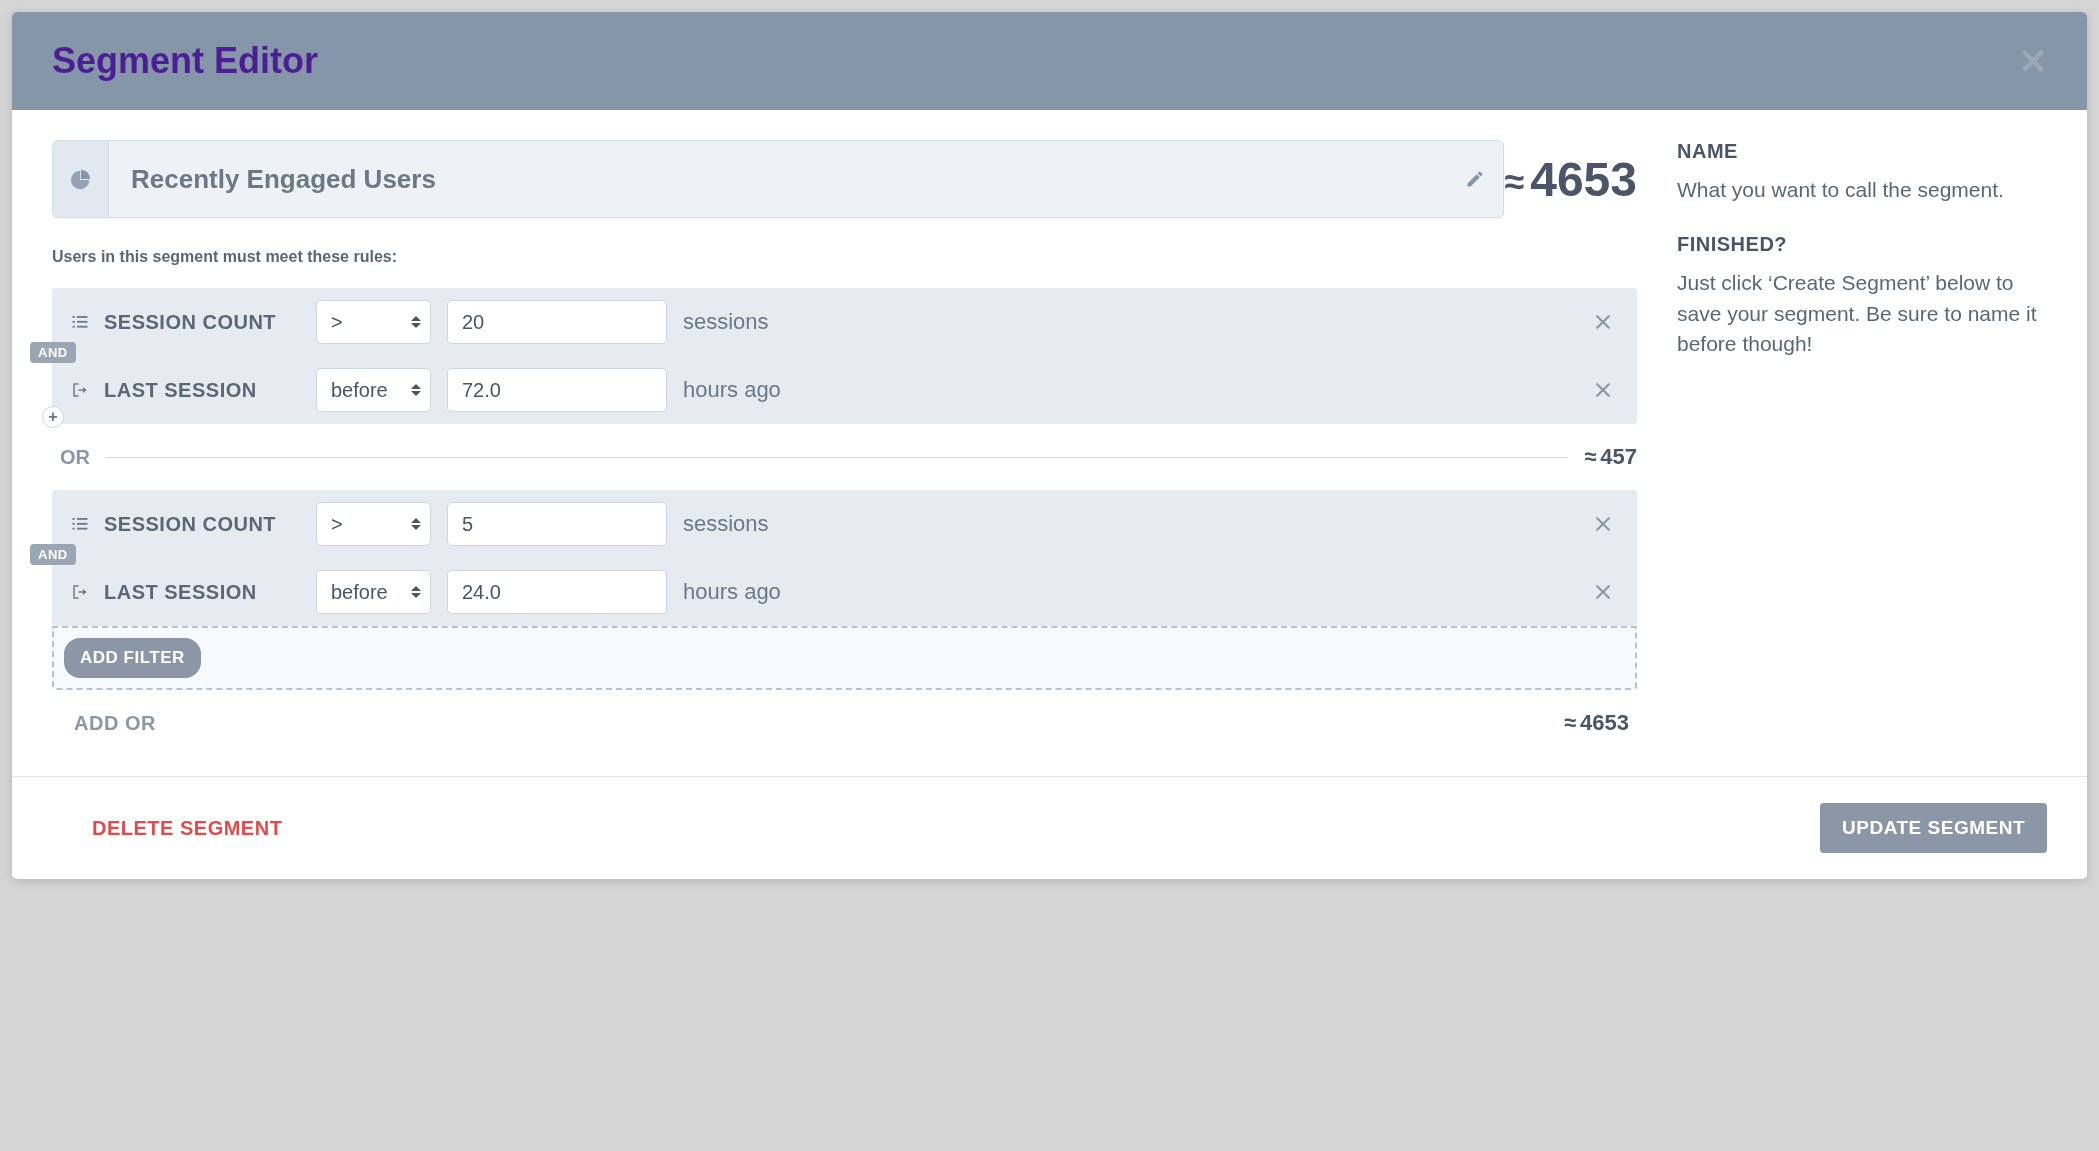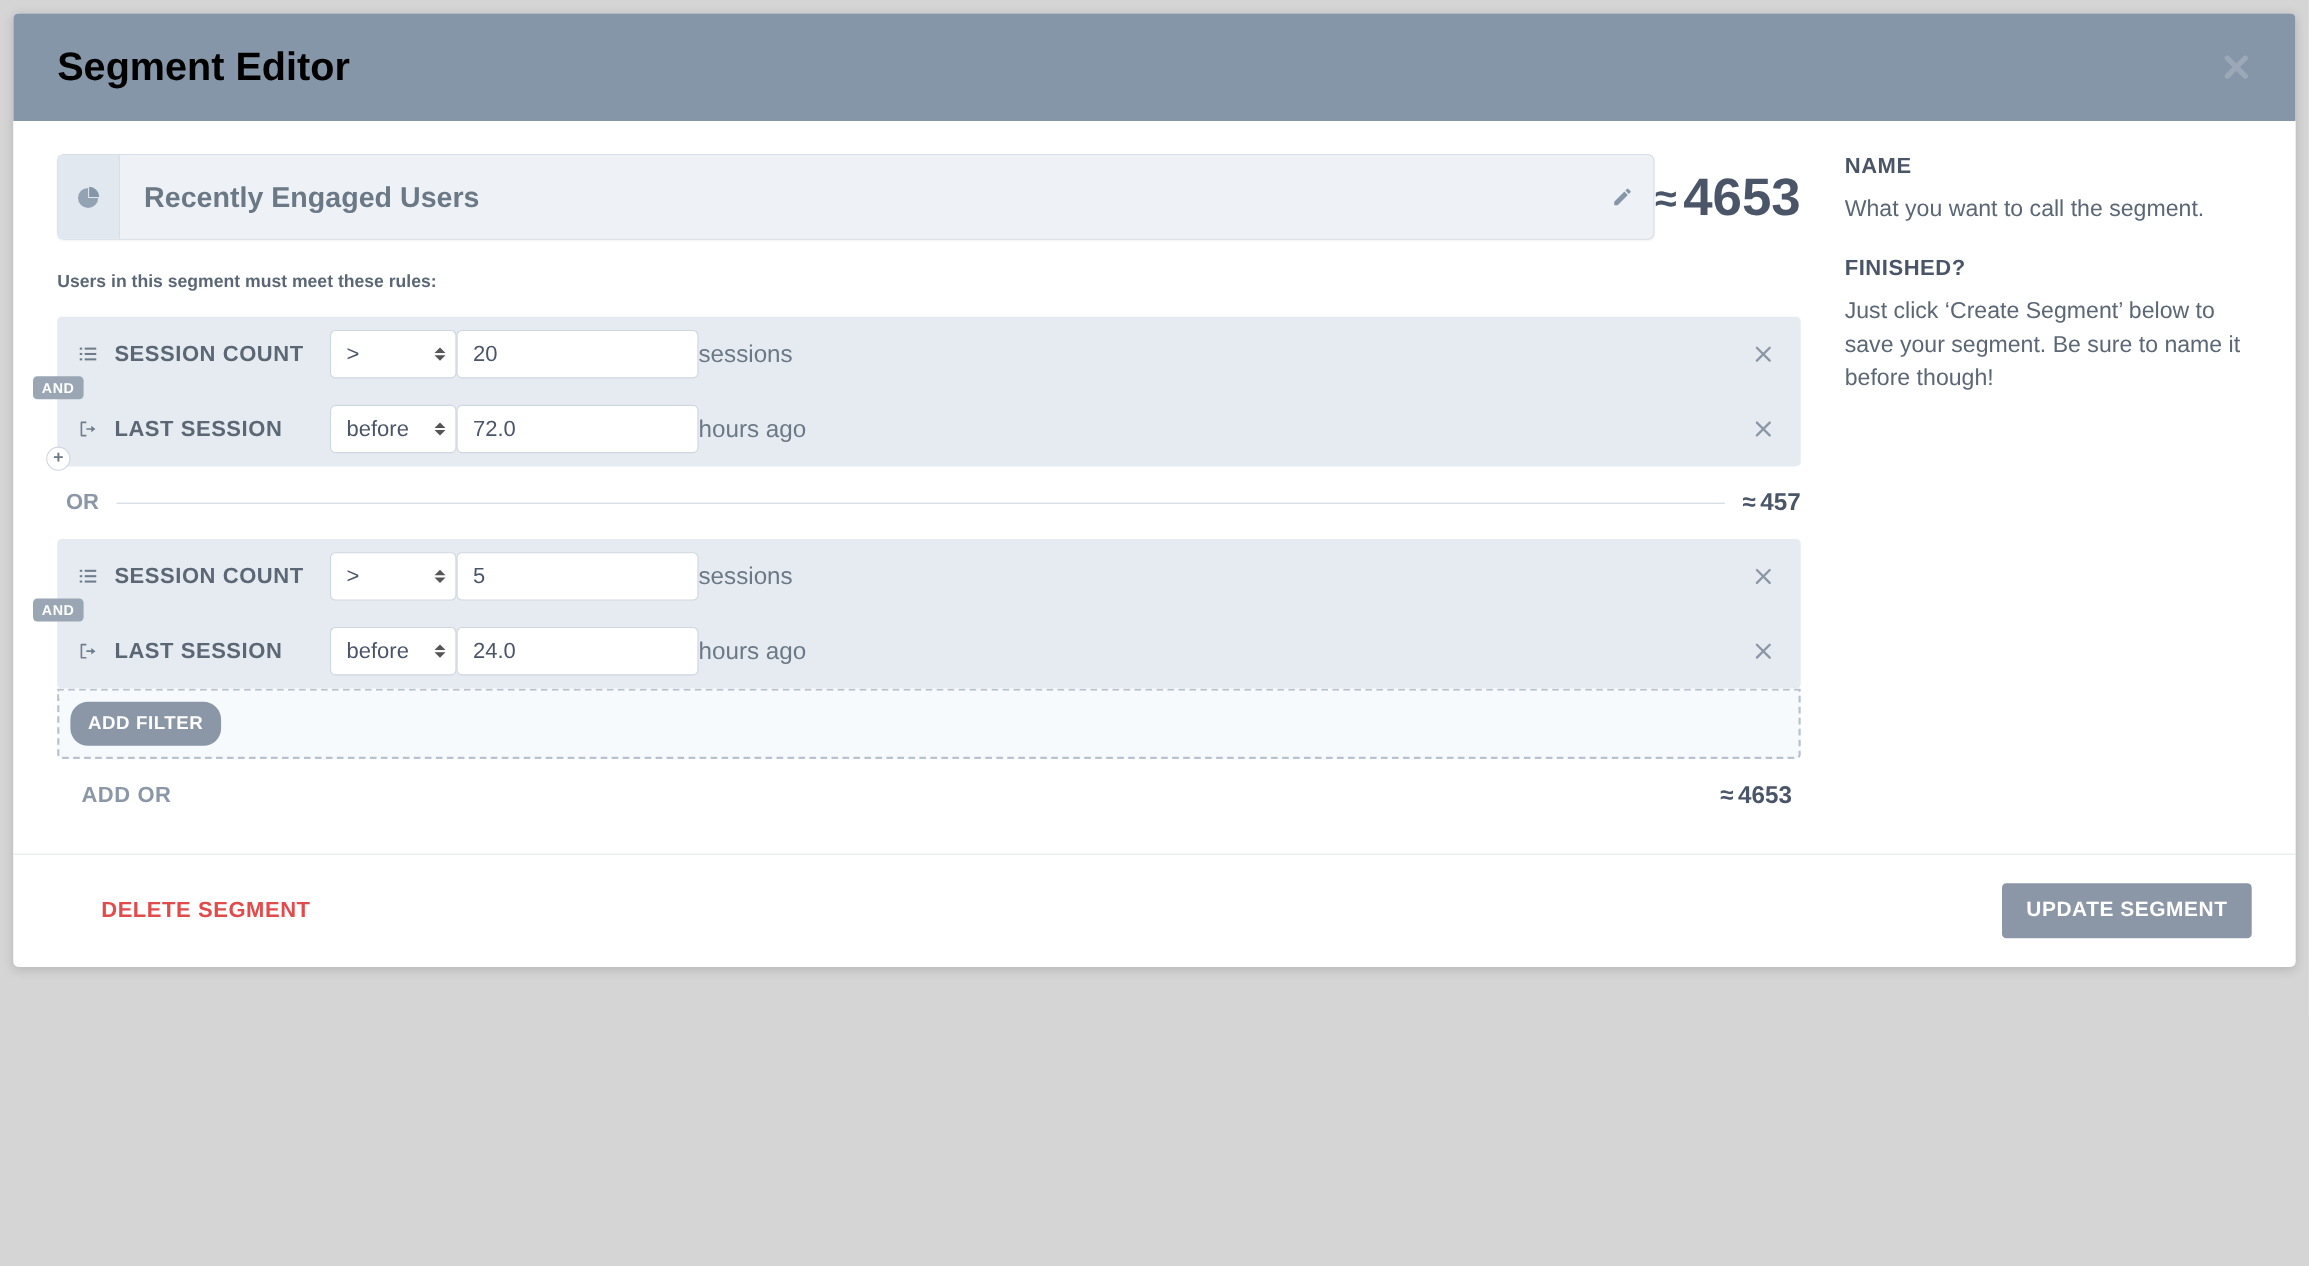--- a/index.html
+++ b/index.html
@@ -11,21 +11,21 @@
     font-size: 20px;
   }
   .modal {
     background: #fff;
     border-radius: 5px;
     overflow: hidden;
     box-shadow: 0 2px 10px rgba(0,0,0,0.15);
   }
   .modal-header {
     background: #8696a9;
-    color: #000000;
+    color: #4c1d95;
     padding: 28px 40px;
     display: flex;
     justify-content: space-between;
     align-items: center;
   }
   .modal-header h1 {
     font-size: 36px;
     font-weight: 700;
   }
   .close-icon {
@@ -106,20 +106,21 @@
   .rule-group {
     background: #e6ebf1;
     border-radius: 4px;
     position: relative;
   }
 
   .rule-row {
     display: flex;
     align-items: center;
     padding: 12px 18px;
+    gap: 16px;
     min-height: 64px;
   }
   .rule-row + .rule-row { }
 
   .rule-label-cell {
     display: flex;
     align-items: center;
     gap: 14px;
     width: 230px;
     flex-shrink: 0;

